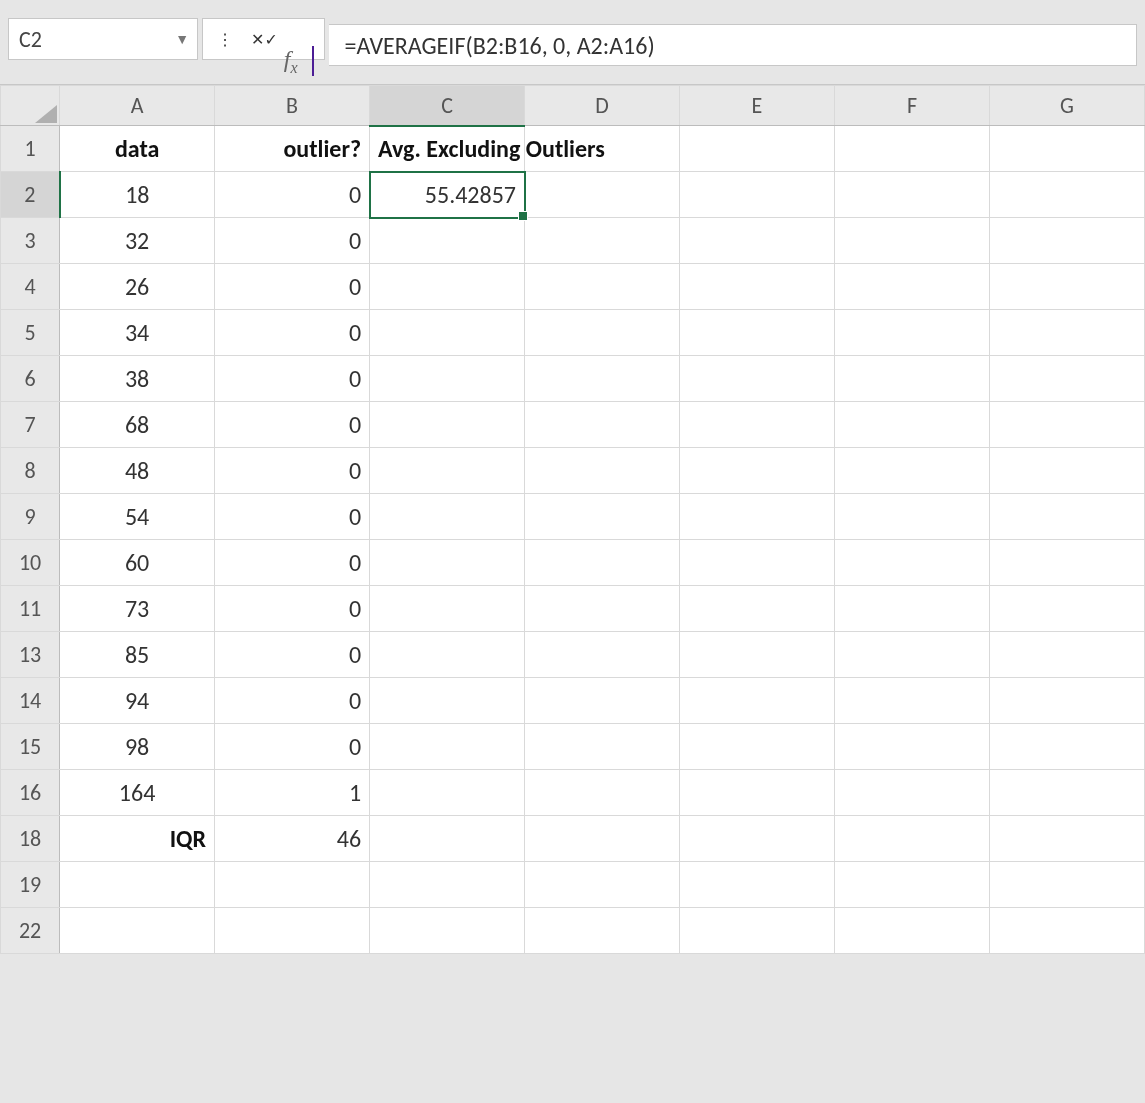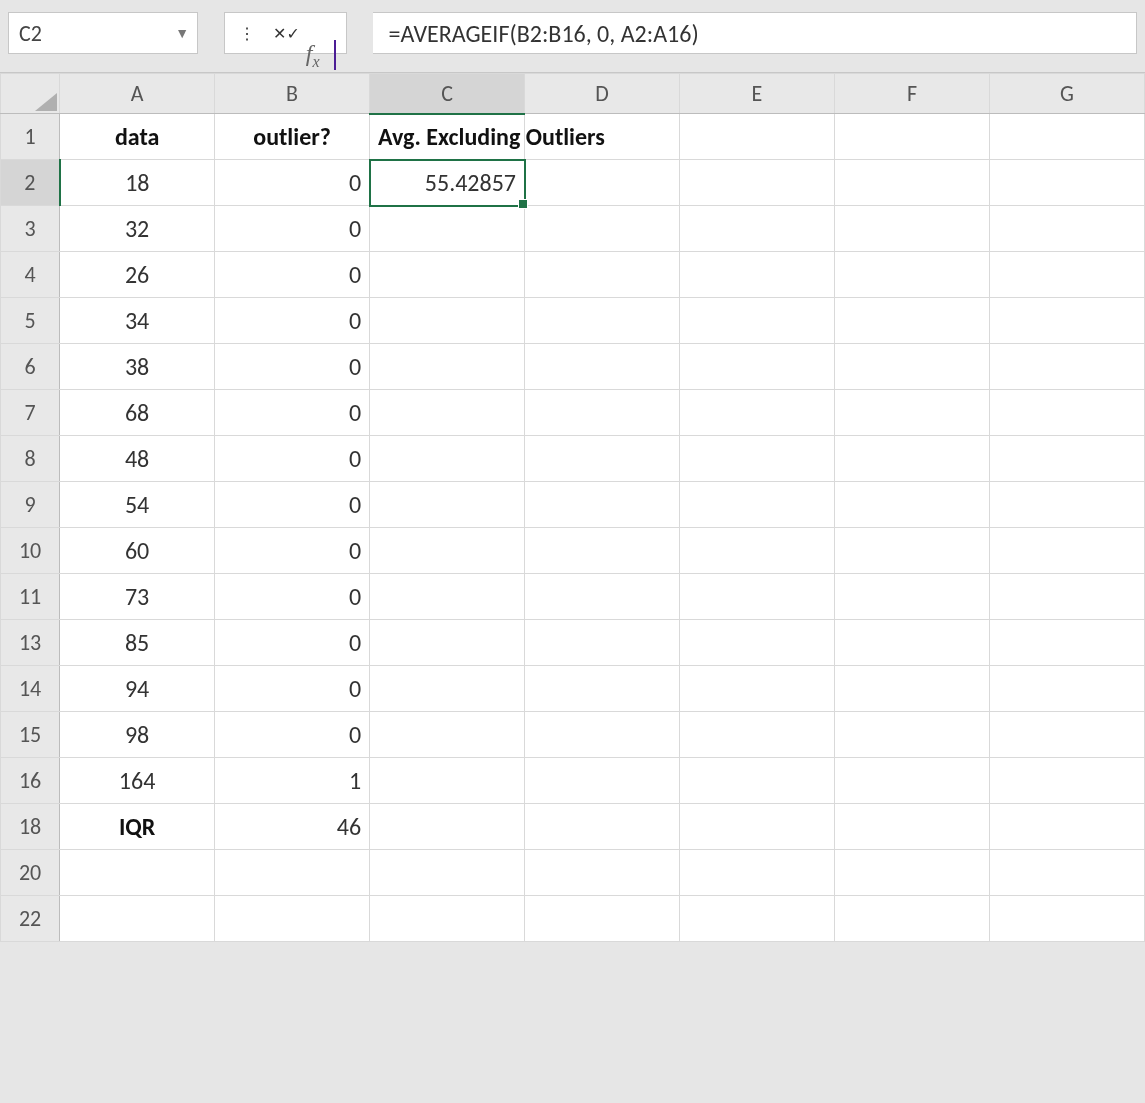--- a/index.html
+++ b/index.html
@@ -10,21 +10,21 @@
     width: 1145px;
     height: 1103px;
     overflow: hidden;
     color: #333;
   }
   .topbar {
     display: flex;
     align-items: center;
     padding: 12px 8px 18px 8px;
     background: #e6e6e6;
-    gap: 26px;
+    gap: 4px;
   }
   .namebox {
     background: #fff;
     border: 1px solid #c7c7c7;
     height: 42px;
     width: 190px;
     display: flex;
     align-items: center;
     justify-content: space-between;
     padding: 0 8px 0 10px;
@@ -48,20 +48,21 @@
     background: #fff;
     border: 1px solid #c7c7c7;
     border-left: none;
     height: 42px;
     flex: 1;
     display: flex;
     align-items: center;
     padding-left: 16px;
     font-size: 24px;
     color: #333;
+    margin-top: 12px;
   }
   .fn-wrap {
     background:#fff;
     border:1px solid #c7c7c7;
     height:42px;
     display:flex;
     align-items:center;
     padding:0 10px 0 14px;
   }
 
@@ -117,21 +118,21 @@
     font-size: 22px;
     width: 58px;
     border-right: 1px solid #bcbcbc;
   }
   tbody th.rowhdr.sel-row {
     background: #d5d5d5;
     border-right: 2px solid #1f7246;
   }
   td.center { text-align: center; margin-top: 8px; }
   td.right { text-align: right; }
-  td.left { text-align: center; }
+  td.left { text-align: right; }
   td.bold { font-weight: 700; color:#111; }
   td.selected {
     position: relative;
     outline: 2px solid #1f7246;
     outline-offset: -1px;
     z-index: 2;
   }
   td.selected::after {
     content:"";
     position:absolute;
@@ -343,21 +344,21 @@
           <th class="rowhdr">18</th>
           <td class="left bold">IQR</td>
           <td class="right">46</td>
           <td class=""></td>
           <td class=""></td>
           <td class=""></td>
           <td class=""></td>
           <td class=""></td>
         </tr>
         <tr>
-          <th class="rowhdr">20</th>
+          <th class="rowhdr">19</th>
           <td class=""></td>
           <td class=""></td>
           <td class=""></td>
           <td class=""></td>
           <td class=""></td>
           <td class=""></td>
           <td class=""></td>
         </tr>
         <tr>
           <th class="rowhdr">22</th>

